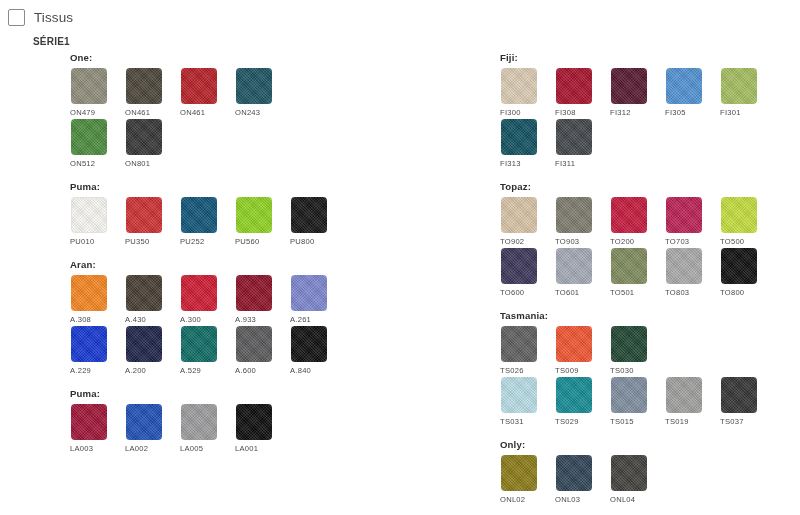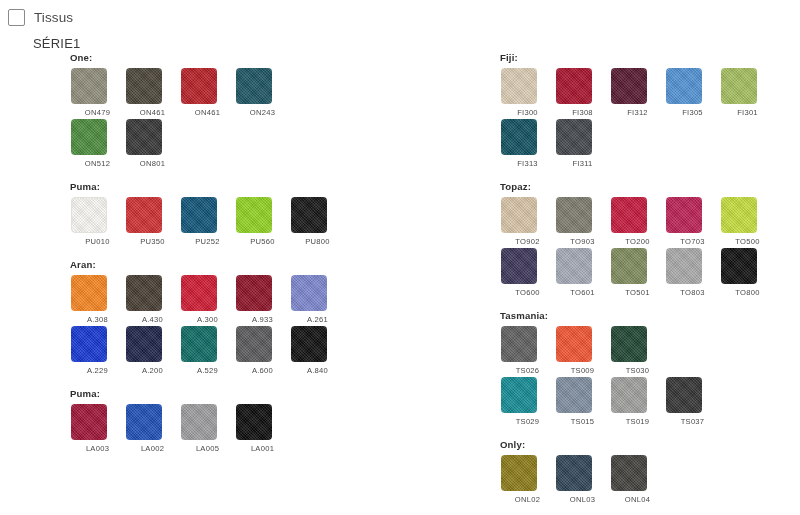--- a/index.html
+++ b/index.html
@@ -37,22 +37,22 @@
   .header-title {
     font-size: 13.5px;
     color: #4a4a4a;
     letter-spacing: .1px;
   }
 
   .series-label {
     position: absolute;
     left: 33px;
     top: 36px;
-    font-size: 13px;
-    font-weight: normal;
+    font-size: 10px;
+    font-weight: bold;
     color: #3a3a3a;
     letter-spacing: .2px;
   }
 
   
   .columns {
     position: absolute;
     top: 52px;
     left: 0;
     width: 800px;
@@ -107,21 +107,20 @@
     pointer-events: none;
   }
   .swatch.light {
     border: 1px solid #e2e0db;
   }
   .swatch-label {
     font-size: 7.6px;
     color: #4a4a4a;
     margin-top: 4px;
     letter-spacing: .25px;
-    text-align: center;
     width: 100%;
     white-space: nowrap;
   }
 </style>
 </head>
 <body>
 
 <div class="header">
   <div class="checkbox"></div>
   <div class="header-title">Tissus</div>
@@ -350,20 +349,24 @@
             <div class="swatch" style="background: rgb(239, 83, 48);"></div>
             <div class="swatch-label">TS009</div>
           </div>
           <div class="swatch-cell">
             <div class="swatch" style="background: rgb(31, 69, 48);"></div>
             <div class="swatch-label">TS030</div>
           </div>
         </div>
         <div class="swatch-row">
           <div class="swatch-cell">
+            <div class="swatch" style="background: rgb(183, 220, 228);"></div>
+            <div class="swatch-label">TS031</div>
+          </div>
+          <div class="swatch-cell">
             <div class="swatch" style="background: rgb(19, 138, 147);"></div>
             <div class="swatch-label">TS029</div>
           </div>
           <div class="swatch-cell">
             <div class="swatch" style="background: rgb(125, 140, 158);"></div>
             <div class="swatch-label">TS015</div>
           </div>
           <div class="swatch-cell">
             <div class="swatch" style="background: rgb(158, 158, 156);"></div>
             <div class="swatch-label">TS019</div>

